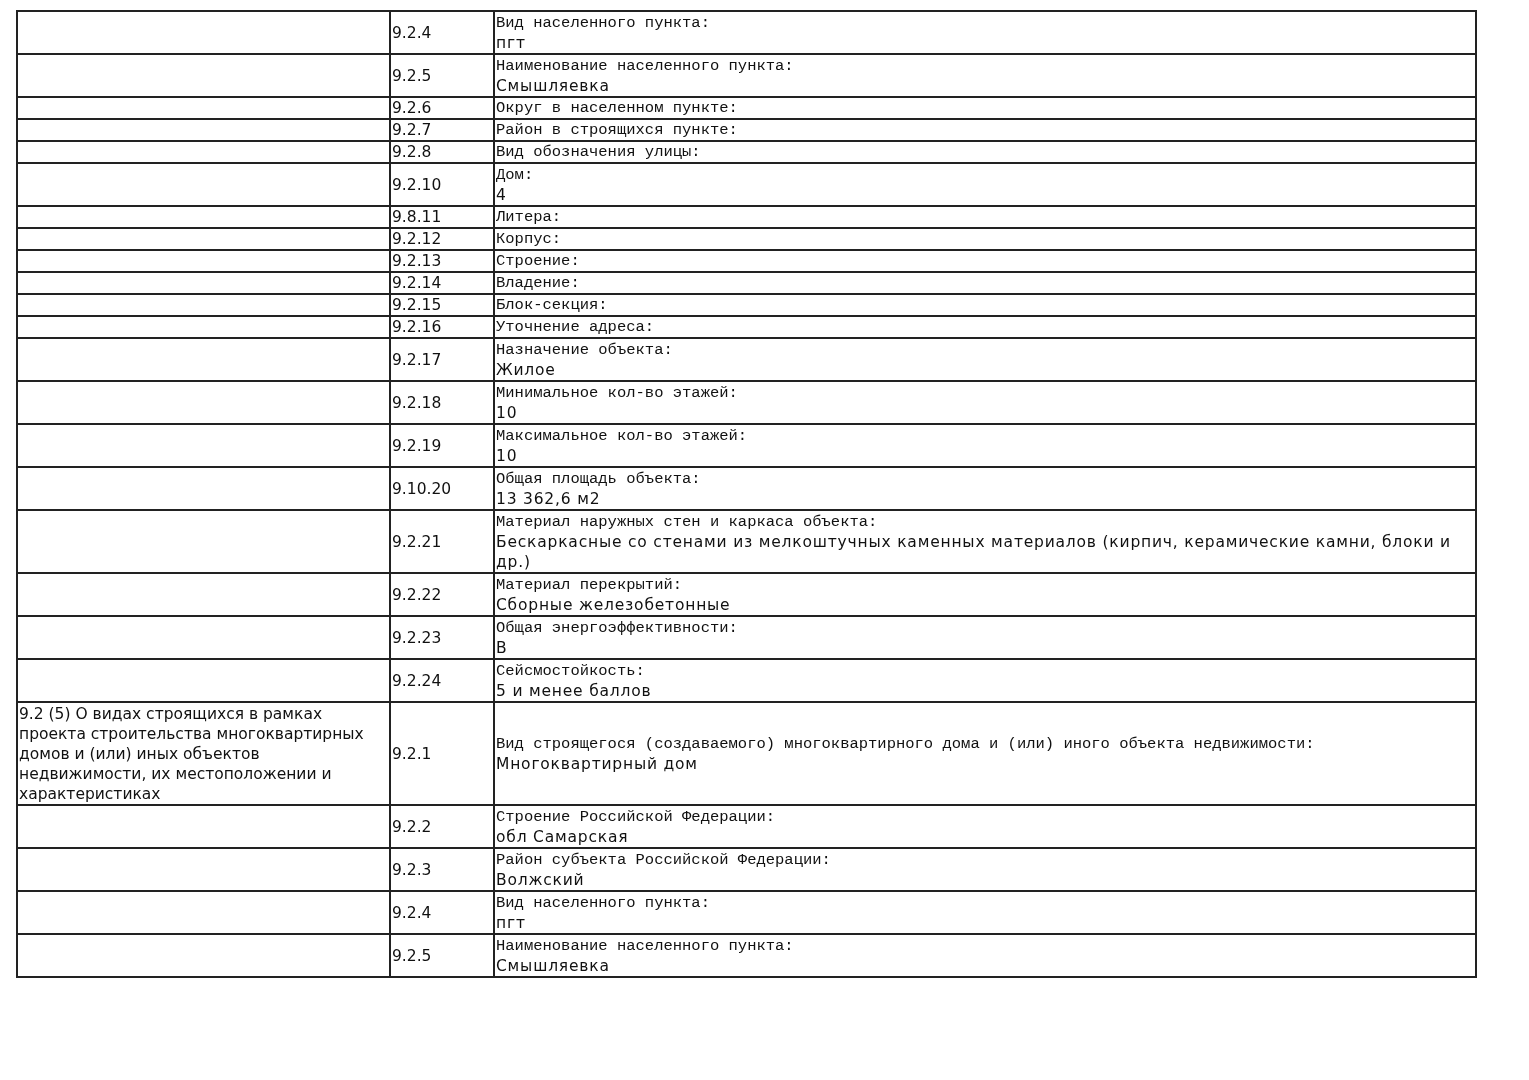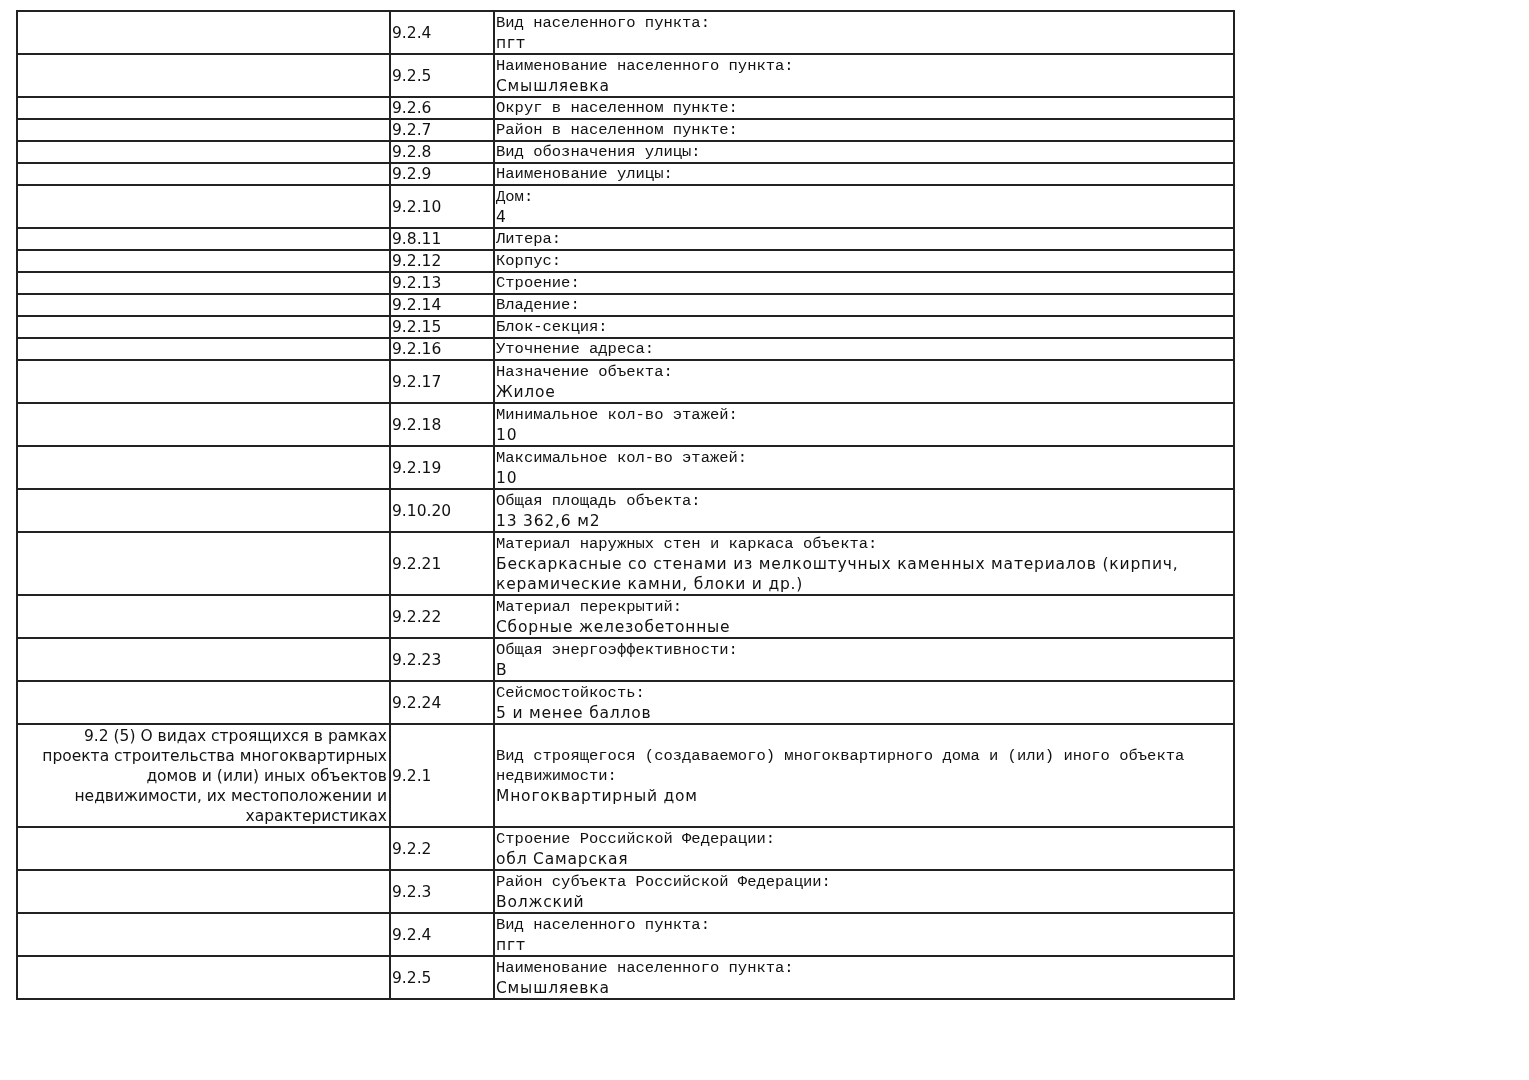--- a/index.html
+++ b/index.html
@@ -1,25 +1,25 @@
 <!DOCTYPE html>
 <html><head>
 <meta charset="utf-8">
 <style>
   html, body { margin: 0; padding: 0; background: #ffffff; }
   body { width: 1529px; height: 1080px; position: relative; overflow: hidden;
          font-family: "DejaVu Sans", sans-serif; color: #111; }
-  table.doc { position: absolute; left: 16px; top: 10px; width: 1219px;
+  table.doc { position: absolute; left: 16px; top: 10px; width: 1461px;
               border-collapse: collapse; table-layout: fixed; }
   table.doc td { border: 2px solid #222; padding: 0 2px 0 1px; vertical-align: middle;
                  font-size: 15.5px; line-height: 20px; }
   col.c1 { width: 373px; }
   col.c2 { width: 104px; }
   td.code { font-size: 16px; }
-  td.section { vertical-align: top; font-size: 16px; line-height: 20px; padding-top: 2px; text-align: right; }
+  td.section { vertical-align: top; font-size: 16px; line-height: 20px; padding-top: 2px; }
   .lbl { display: block; font-family: Liberation Mono, monospace; font-stretch: condensed; }
   .val { display: block; font-weight: normal; letter-spacing: 0.8px; }
   tr.h1 td { height: 20px; }
   tr.h2 td { height: 41px; }
   tr.h3 td { height: 61px; }
   tr.h5 td { height: 101px; }
 </style>
 </head>
 <body>
 
@@ -50,35 +50,28 @@
       <td></td>
       <td class="code">9.2.6</td>
       <td>
           <span class="lbl">Округ в населенном пункте:</span>
         </td>
     </tr>
     <tr class="h1">
       <td></td>
       <td class="code">9.2.7</td>
       <td>
-          <span class="lbl">Район в населенном пункте:</span>
+          <span class="lbl">Район в строящихся пункте:</span>
         </td>
     </tr>
     <tr class="h1">
       <td></td>
       <td class="code">9.2.8</td>
       <td>
           <span class="lbl">Вид обозначения улицы:</span>
-        </td>
-    </tr>
-    <tr class="h1">
-      <td></td>
-      <td class="code">9.2.9</td>
-      <td>
-          <span class="lbl">Наименование улицы:</span>
         </td>
     </tr>
     <tr class="h2">
       <td></td>
       <td class="code">9.2.10</td>
       <td>
           <span class="lbl">Дом:</span>
           <span class="val">4</span>
         </td>
     </tr>

